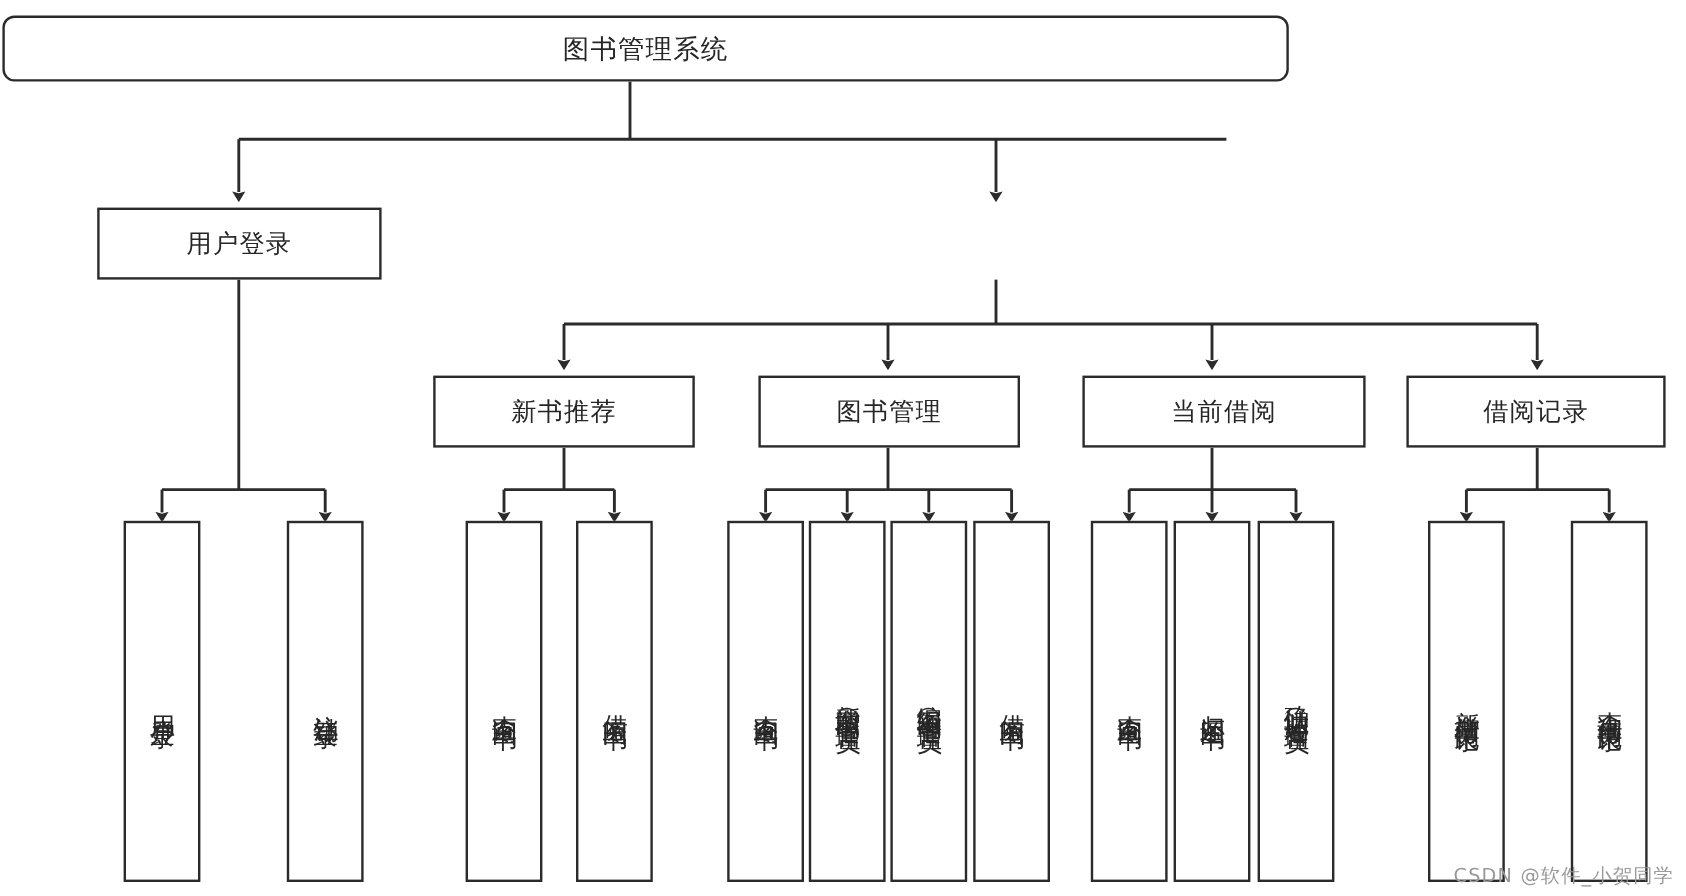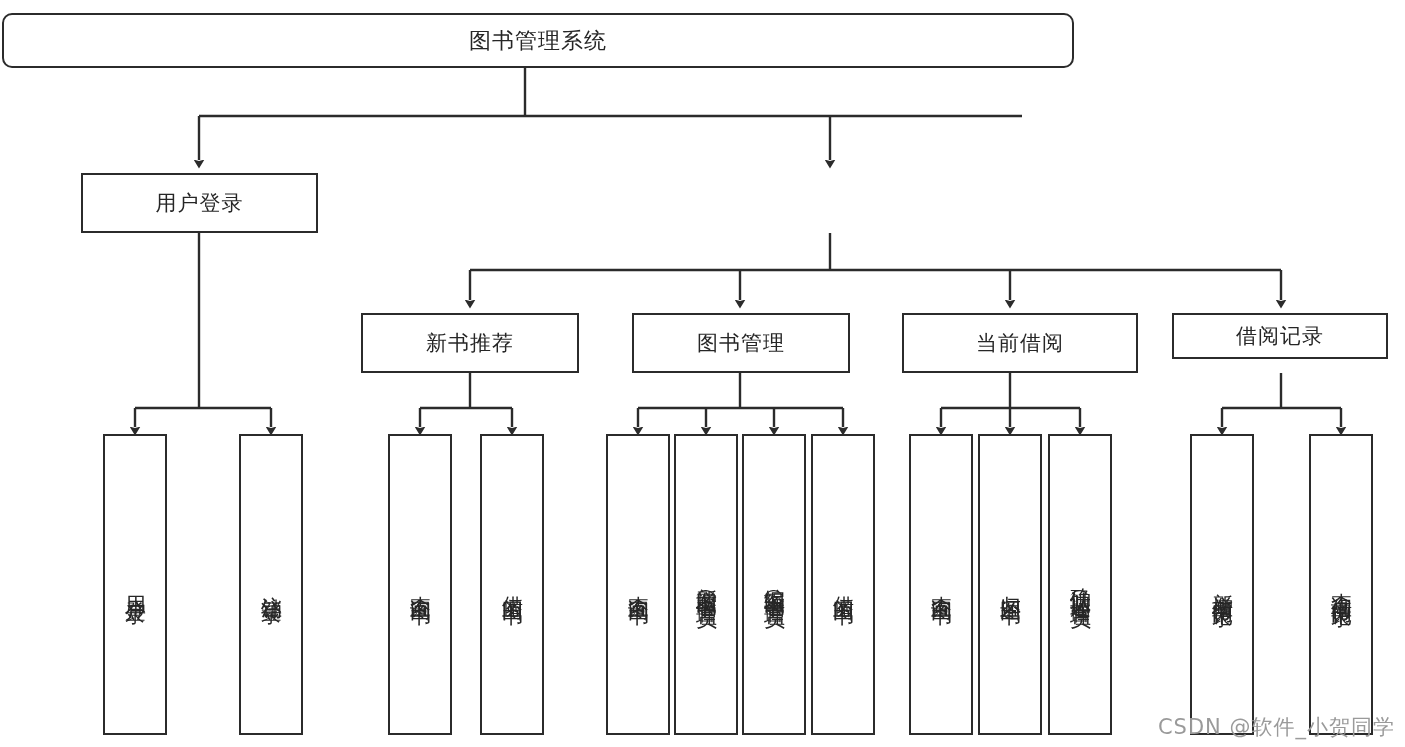--- a/index.html
+++ b/index.html
@@ -37,21 +37,21 @@
   .node.v span{
     display:block;
     writing-mode:vertical-rl;
     text-orientation:upright;
     white-space:nowrap;
   }
   .watermark{
     position:absolute;
     right:10px;
     bottom:6px;
-    font-size:21px;
+    font-size:16px;
     color:#9a9a9a;
     letter-spacing:1px;
     white-space:nowrap;
     user-select:none;
   }
 </style>
 </head>
 <body>
 
 <div id="canvas">
@@ -118,21 +118,21 @@
 
   <div class="node h" style="left:361px;top:313px;width:218px;height:60px;">
     <span>新书推荐</span>
   </div>
   <div class="node h" style="left:632px;top:313px;width:218px;height:60px;">
     <span>图书管理</span>
   </div>
   <div class="node h" style="left:902px;top:313px;width:236px;height:60px;">
     <span>当前借阅</span>
   </div>
-  <div class="node h" style="left:1172px;top:313px;width:216px;height:46px;justify-content:center;">
+  <div class="node h" style="left:1172px;top:313px;width:216px;height:60px;justify-content:center;">
     <span>借阅记录</span>
   </div>
 
   <div class="node v" style="left:103px;top:434px;width:64px;height:301px;">
     <span>用户登录</span>
   </div>
   <div class="node v" style="left:239px;top:434px;width:64px;height:301px;">
     <span>注销登录</span>
   </div>
 

